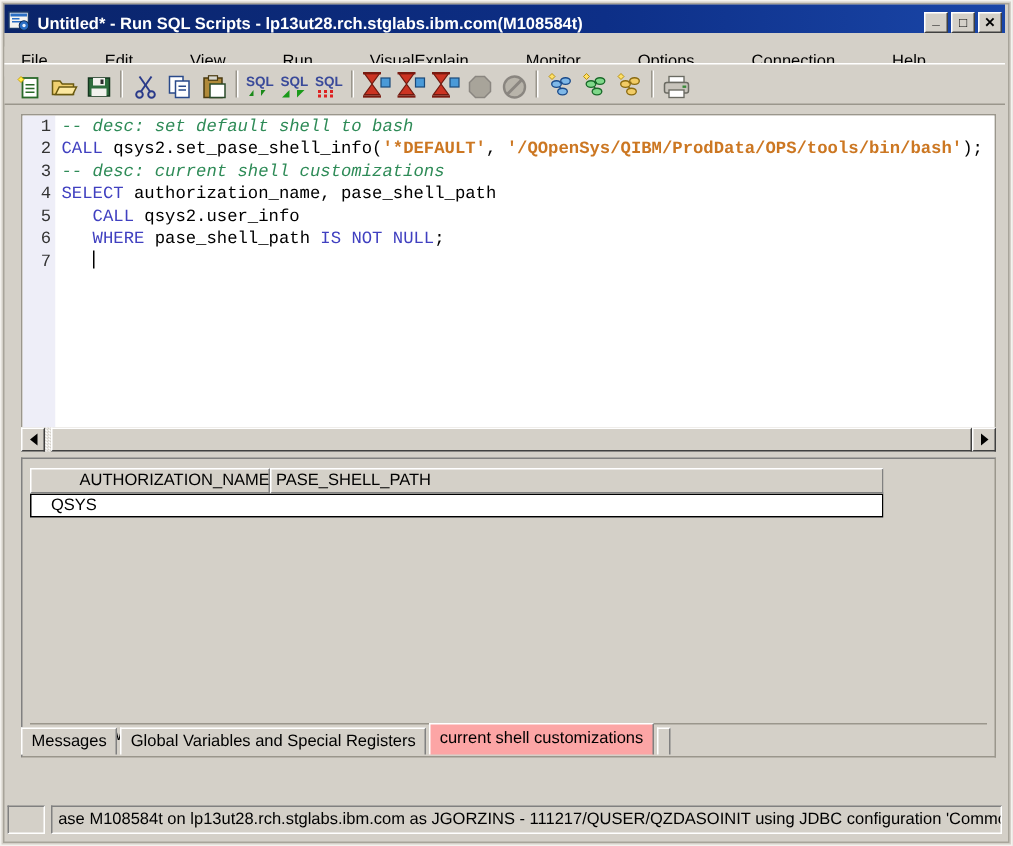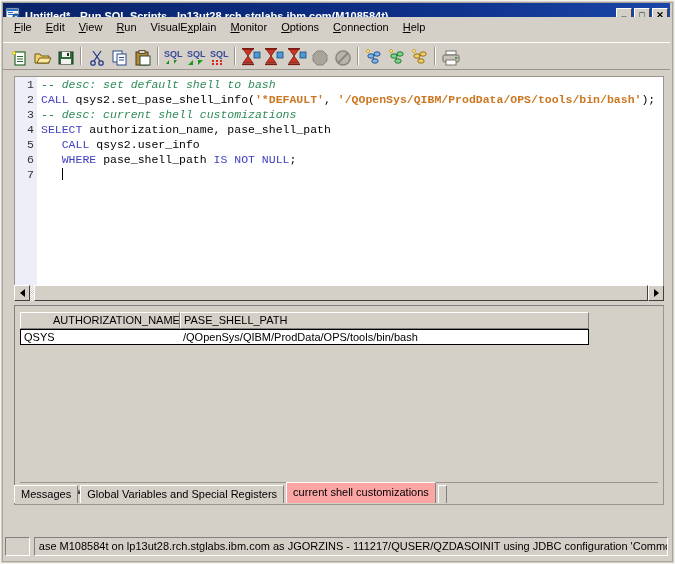--- a/index.html
+++ b/index.html
@@ -80,27 +80,28 @@
     font-family: "Liberation Sans", sans-serif;
     line-height: 12px;
     text-align: center;
     font-weight: bold;
   }
   .tbtn.min .gl { line-height: 9px; }
 
   
   .menubar {
     position: absolute;
-    left: 2px; top: 16px;
+    left: 2px; top: 30px;
     width: 667px; height: 20px;
     background: #d4d0c8;
     display: flex;
     align-items: center;
     padding-left: 4px;
     box-sizing: border-box;
+    gap: 24px;
   }
   .menu-item {
     font-size: 11px;
     color: #000;
     padding: 2px 7px 2px 7px;
     cursor: default;
     white-space: nowrap;
   }
   .menu-item u { text-decoration: underline; }
 
@@ -264,21 +265,21 @@
     height: 16px;
     background: #ffffff;
     border: 1px solid #000000;
     box-sizing: border-box;
     width: 569px;
   }
   .gr-cell {
     font-size: 11px;
     color: #000;
     line-height: 14px;
-    padding-left: 3px;
+    padding-left: 13px;
     white-space: nowrap;
     overflow: hidden;
     box-sizing: border-box;
     cursor: default;
   }
   .gr-cell.c1 { width: 159px; }
   .gr-cell.c2 { width: 408px; }
 
   .status-line {
     position: absolute;
@@ -615,21 +616,20 @@
 
   <div class="results-panel">
 
     <div class="grid-wrap">
       <div class="grid-head">
         <div class="gh-cell c1">AUTHORIZATION_NAME</div>
         <div class="gh-cell c2">PASE_SHELL_PATH</div>
       </div>
       <div class="grid-row">
         <div class="gr-cell c1">QSYS</div>
-        <div class="gr-cell c2">/QOpenSys/QIBM/ProdData/OPS/tools/bin/bash</div>
       </div>
     </div>
 
     <div class="status-line">Done: 1 rows retrieved.</div>
   </div>
 
   <div class="tabstrip">
     <div class="tab">Messages</div>
     <div class="tab">Global Variables and Special Registers</div>
     <div class="tab active">current shell customizations</div>

